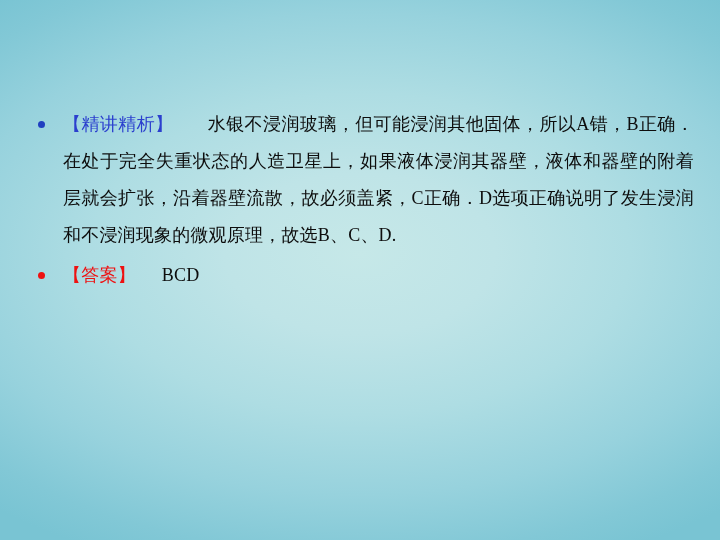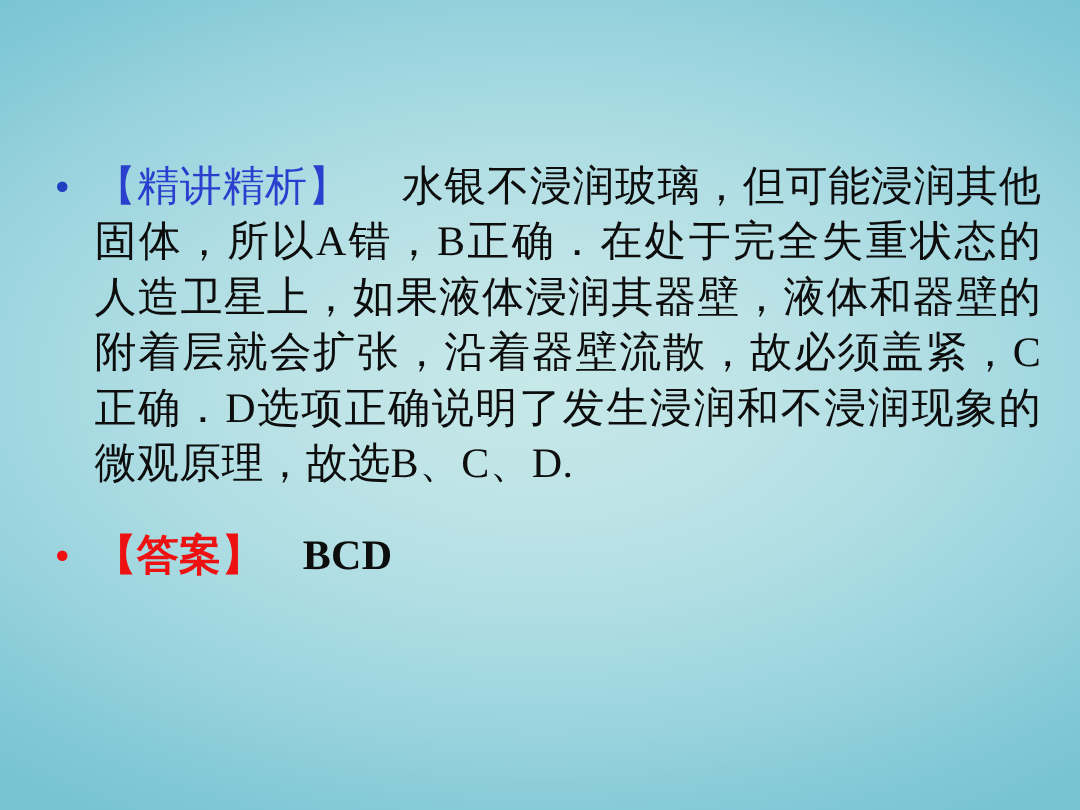--- a/index.html
+++ b/index.html
@@ -33,38 +33,37 @@
     top: 106px;
     width: 664px;
   }
   .bullet-row {
     position: relative;
     display: block;
     padding-left: 33px;
     margin: 0;
   }
   .bullet-row + .bullet-row {
-    margin-top: 24px;
-    font-weight: bold;
+    margin-top: 3px;
   }
   .bullet-dot {
     position: absolute;
     left: 8px;
     top: 15px;
     width: 7px;
     height: 7px;
     border-radius: 50%;
     background: #1f3fc0;
   }
   .bullet-dot.answer-dot {
     background: #ee1111;
   }
   .bullet-text {
     display: block;
-    font-size: 28px;
+    font-size: 18px;
     line-height: 37px;
     color: #0d0d0d;
     letter-spacing: 0.2px;
     text-align: justify;
     text-justify: inter-ideograph;
     word-break: break-all;
   }
   .tag-blue {
     color: #2b3fce;
   }

